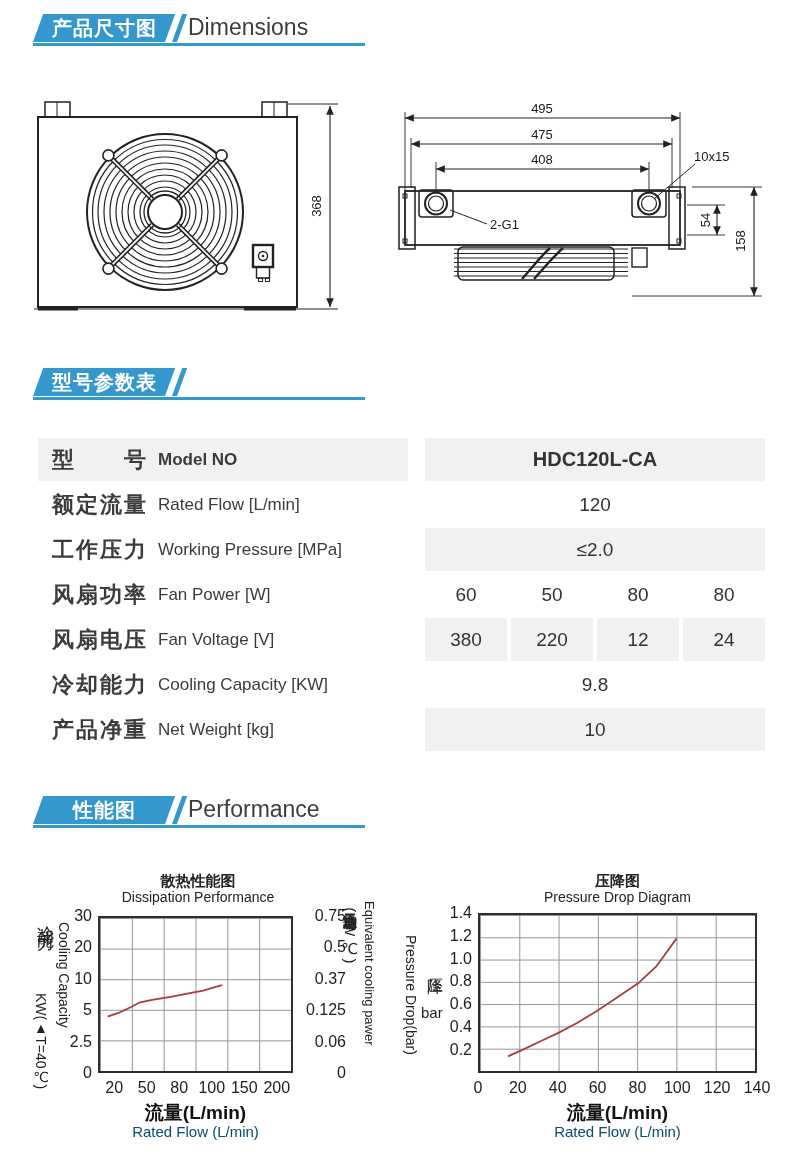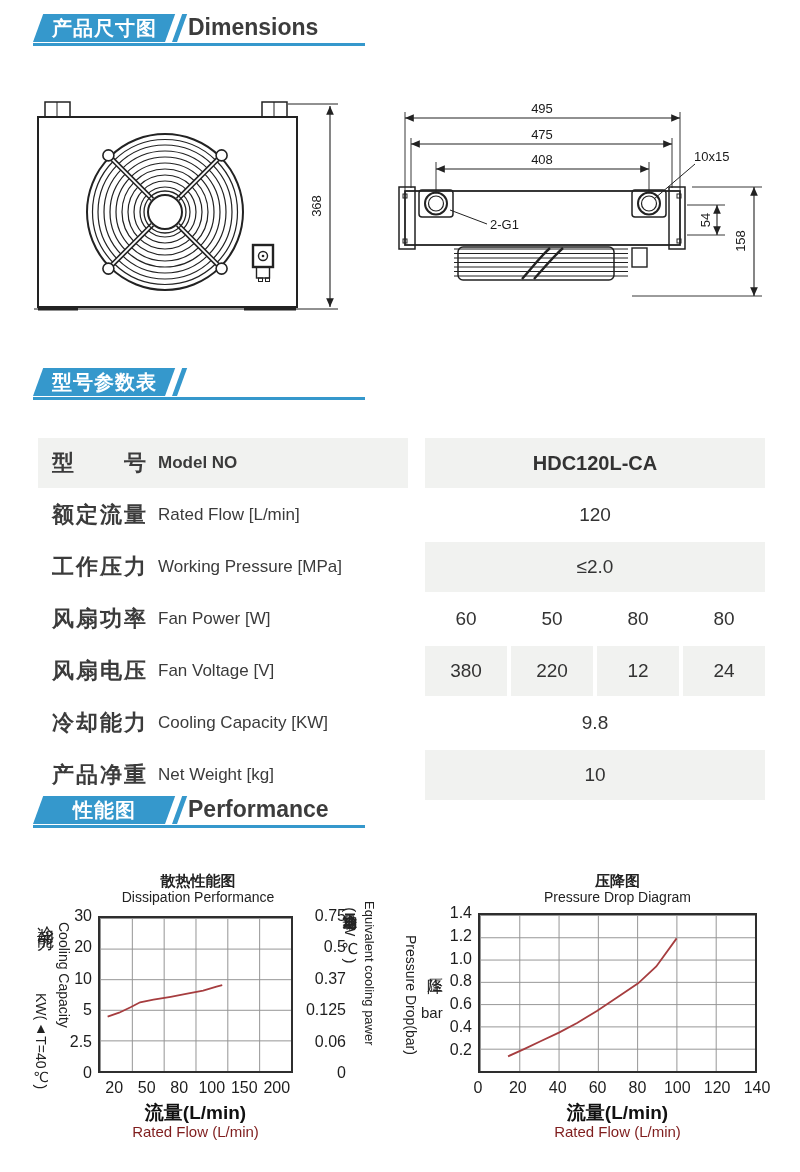--- a/index.html
+++ b/index.html
@@ -7,32 +7,32 @@
         font-family:"Liberation Sans","DejaVu Sans",sans-serif;color:#3a3a3a;}
 
   
   .sec{position:absolute;left:0;width:800px;height:48px;}
   .badge{position:absolute;left:33px;top:0;width:132px;height:28px;background:#3598cc;
          transform:skewX(-20deg);transform-origin:bottom left;
          display:flex;align-items:center;justify-content:center;}
   .badge span{transform:skewX(20deg);color:#fff;font-size:20px;font-weight:bold;letter-spacing:1px;white-space:nowrap;}
   .slash{position:absolute;left:172px;top:0;width:5px;height:28px;background:#3598cc;
          transform:skewX(-20deg);transform-origin:bottom left;}
-  .sec-en{position:absolute;left:188px;top:0;font-size:23px;color:#3c3c3c;white-space:nowrap;font-weight:bold;}
+  .sec-en{position:absolute;left:188px;top:0;font-size:23px;color:#3c3c3c;white-space:nowrap;}
   .underline{position:absolute;left:33px;top:29px;width:332px;height:3px;background:#3598cc;}
 
   
   .draw{position:absolute;text-align:right;}
   .draw svg{display:block;}
   .dline{stroke:#222;fill:none;}
   .dtext{font-size:13px;fill:#1a1a1a;font-family:"Liberation Sans",sans-serif;}
 
   
   .dtable{position:absolute;left:38px;top:438px;width:727px;}
-  .t-row{display:grid;grid-template-columns:370px 1fr;column-gap:17px;height:50px;margin-bottom:2px;}
+  .t-row{display:grid;grid-template-columns:370px 1fr;column-gap:17px;height:43px;margin-bottom:2px;}
   .t-label{display:flex;align-items:center;padding-left:14px;gap:10px;background:transparent;}
   .t-label .cn{font-size:22px;letter-spacing:2px;color:#3b3b3b;white-space:nowrap;font-weight:bold;}
   .t-label .en{font-size:17px;color:#3b3b3b;white-space:nowrap;}
   .t-val{display:flex;align-items:center;justify-content:center;font-size:19px;color:#333;}
   .t-vals{display:grid;grid-template-columns:repeat(4,1fr);column-gap:4px;}
   .t-vals .t-val{width:auto;}
   .shade{background:#f1f2f0;}
   .hdr .cn,.hdr .en{font-weight:bold;}
   .hdr .t-val{font-weight:bold;font-size:20px;}
 
@@ -51,21 +51,21 @@
           font-size:16px;color:#1d1d1d;line-height:18px;}
   .yticks.right{align-items:flex-end;}
   .yticks.left{align-items:flex-end;}
   .xticks{position:absolute;display:flex;font-size:16px;color:#1d1d1d;}
   .xticks span{flex:1;text-align:center;}
   .xticks2{position:absolute;font-size:16px;color:#1d1d1d;height:20px;}
   .xticks2 span{position:absolute;transform:translateX(-50%);}
   .vtext{writing-mode:vertical-rl;white-space:nowrap;color:#222;}
   .vupright{writing-mode:vertical-rl;text-orientation:upright;white-space:nowrap;color:#222;}
   .xlab-cn{position:absolute;text-align:center;font-size:19px;font-weight:bold;color:#111;}
-  .xlab-en{position:absolute;text-align:center;font-size:15px;color:#7f1d1d;}
+  .xlab-en{position:absolute;text-align:center;font-size:15px;color:#0c4a6e;}
   .abs{position:absolute;}
 </style>
 </head>
 <body>
 
 <div class="page">
 
   <div class="sec" style="top:14px">
     <div class="badge">
         <span>产品尺寸图</span>

